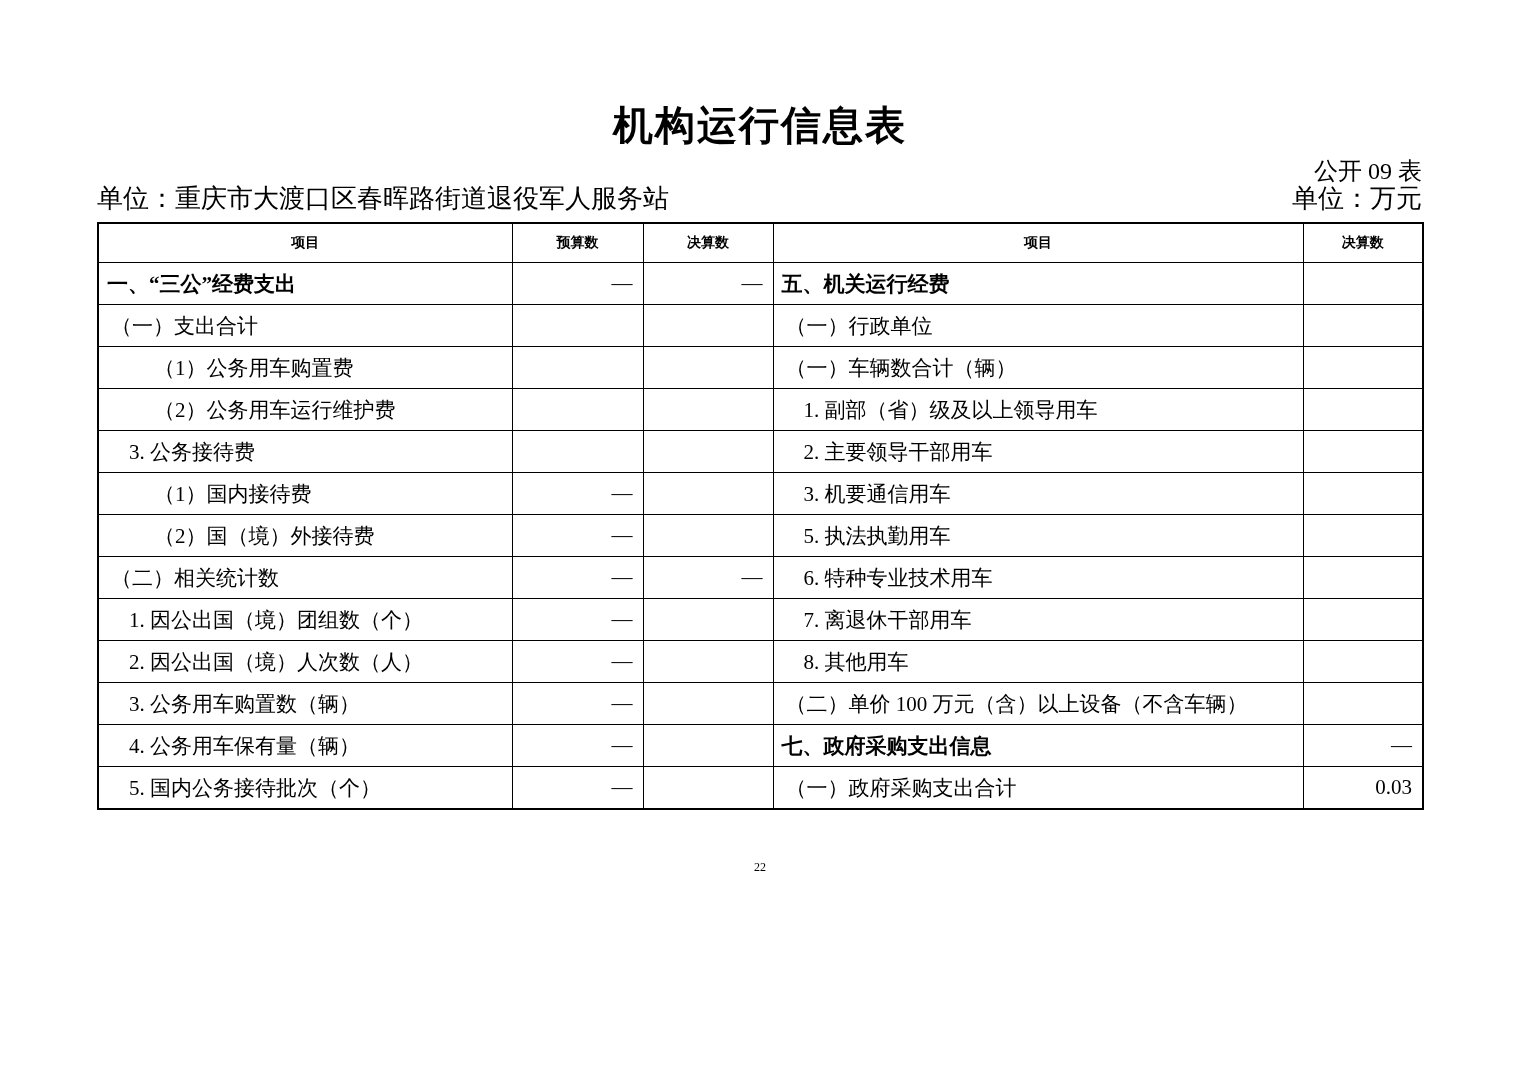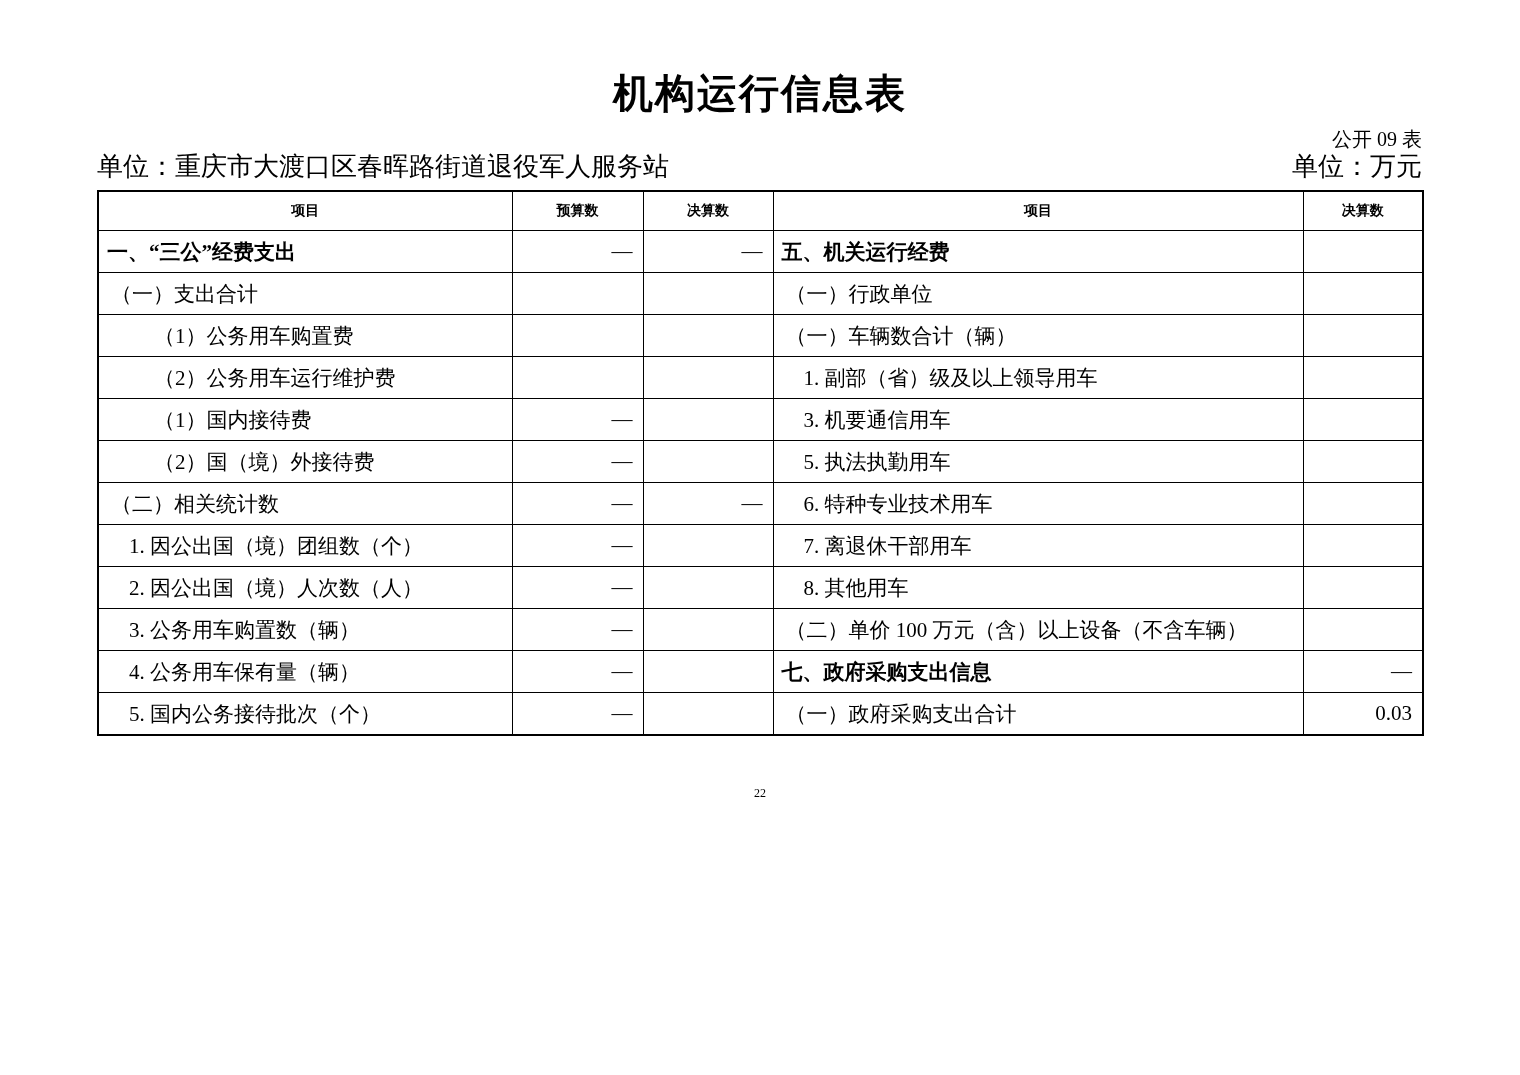--- a/index.html
+++ b/index.html
@@ -6,37 +6,37 @@
   body{
     width:1520px;height:1075px;
     font-family:"Liberation Serif","DejaVu Serif",serif;
     color:#000;
     position:relative;
     overflow:hidden;
   }
   .page{
     width:1520px;height:883px;
     box-sizing:border-box;
-    padding-top:68px;
+    padding-top:100px;
   }
   .title{
     text-align:center;
     font-family:"Liberation Sans","DejaVu Sans",sans-serif;
     font-weight:bold;
     font-size:40px;
     line-height:50px;
     letter-spacing:2px;
   }
   .content{
     width:1325px;
     margin-left:97px;
   }
   .table-code{
     text-align:right;
-    font-size:20px;
+    font-size:24px;
     line-height:26px;
     margin-top:8px;
   }
   .unit-row{
     display:flex;
     justify-content:space-between;
     align-items:flex-end;
     font-size:26px;
     line-height:28px;
     margin-top:1px;
@@ -137,20 +137,27 @@
   </tr>
 
   <tr>
     <td class="c-item indent-3">（2）公务用车运行维护费</td>
     <td class="c-num"></td>
     <td class="c-num"></td>
     <td class="c-item indent-2">1. 副部（省）级及以上领导用车</td>
     <td class="c-num"></td>
   </tr>
 
+  <tr>
+    <td class="c-item indent-2">3. 公务接待费</td>
+    <td class="c-num"></td>
+    <td class="c-num"></td>
+    <td class="c-item indent-2">2. 主要领导干部用车</td>
+    <td class="c-num"></td>
+  </tr>
 
   <tr>
     <td class="c-item indent-3">（1）国内接待费</td>
     <td class="c-num">—</td>
     <td class="c-num"></td>
     <td class="c-item indent-2">3. 机要通信用车</td>
     <td class="c-num"></td>
   </tr>
 
 

